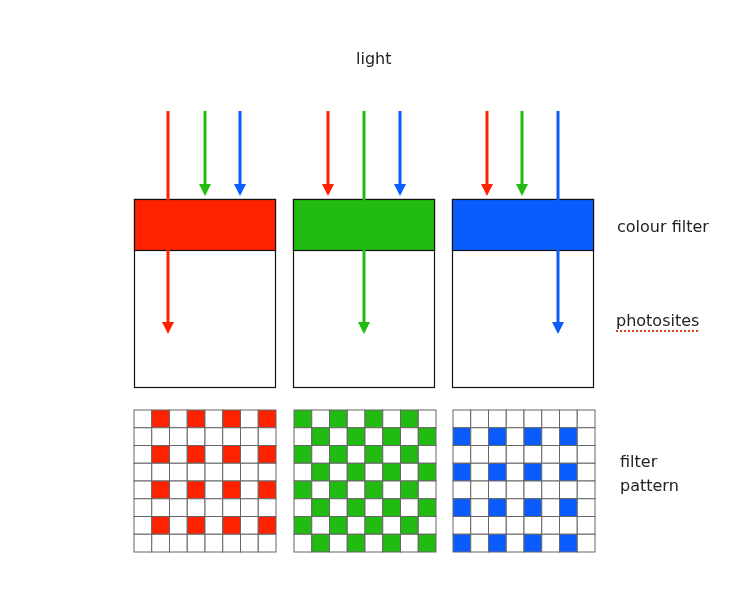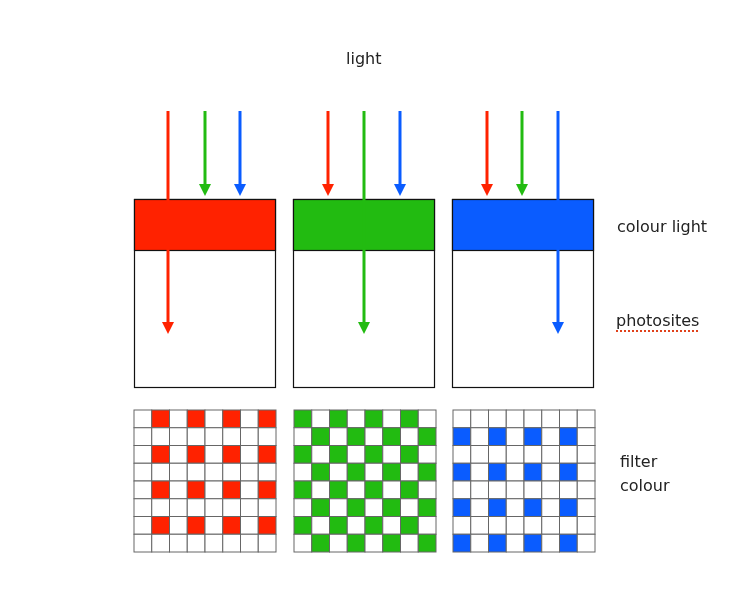--- a/index.html
+++ b/index.html
@@ -223,19 +223,19 @@
     <rect x="453" y="534.25" width="17.75" height="17.75" fill="#0a5cff" stroke="#666666" stroke-width="1"></rect>
     <rect x="470.75" y="534.25" width="17.75" height="17.75" fill="#fff" stroke="#666666" stroke-width="1"></rect>
     <rect x="488.5" y="534.25" width="17.75" height="17.75" fill="#0a5cff" stroke="#666666" stroke-width="1"></rect>
     <rect x="506.25" y="534.25" width="17.75" height="17.75" fill="#fff" stroke="#666666" stroke-width="1"></rect>
     <rect x="524" y="534.25" width="17.75" height="17.75" fill="#0a5cff" stroke="#666666" stroke-width="1"></rect>
     <rect x="541.75" y="534.25" width="17.75" height="17.75" fill="#fff" stroke="#666666" stroke-width="1"></rect>
     <rect x="559.5" y="534.25" width="17.75" height="17.75" fill="#0a5cff" stroke="#666666" stroke-width="1"></rect>
     <rect x="577.25" y="534.25" width="17.75" height="17.75" fill="#fff" stroke="#666666" stroke-width="1"></rect>
   </svg>
 
-<div class="lbl" style="left:346px;top:48px;">light</div>
-<div class="lbl" style="left:617px;top:216px;">colour light</div>
+<div class="lbl" style="left:356px;top:48px;">light</div>
+<div class="lbl" style="left:617px;top:216px;">colour filter</div>
 <div class="lbl spell" style="left:616px;top:310px;">photosites</div>
 <div class="lbl" style="left:620px;top:451px;">
   <div>filter</div>
-  <div style="margin-top:2px;">colour</div>
+  <div style="margin-top:2px;">pattern</div>
 </div>
 
 </body></html>

